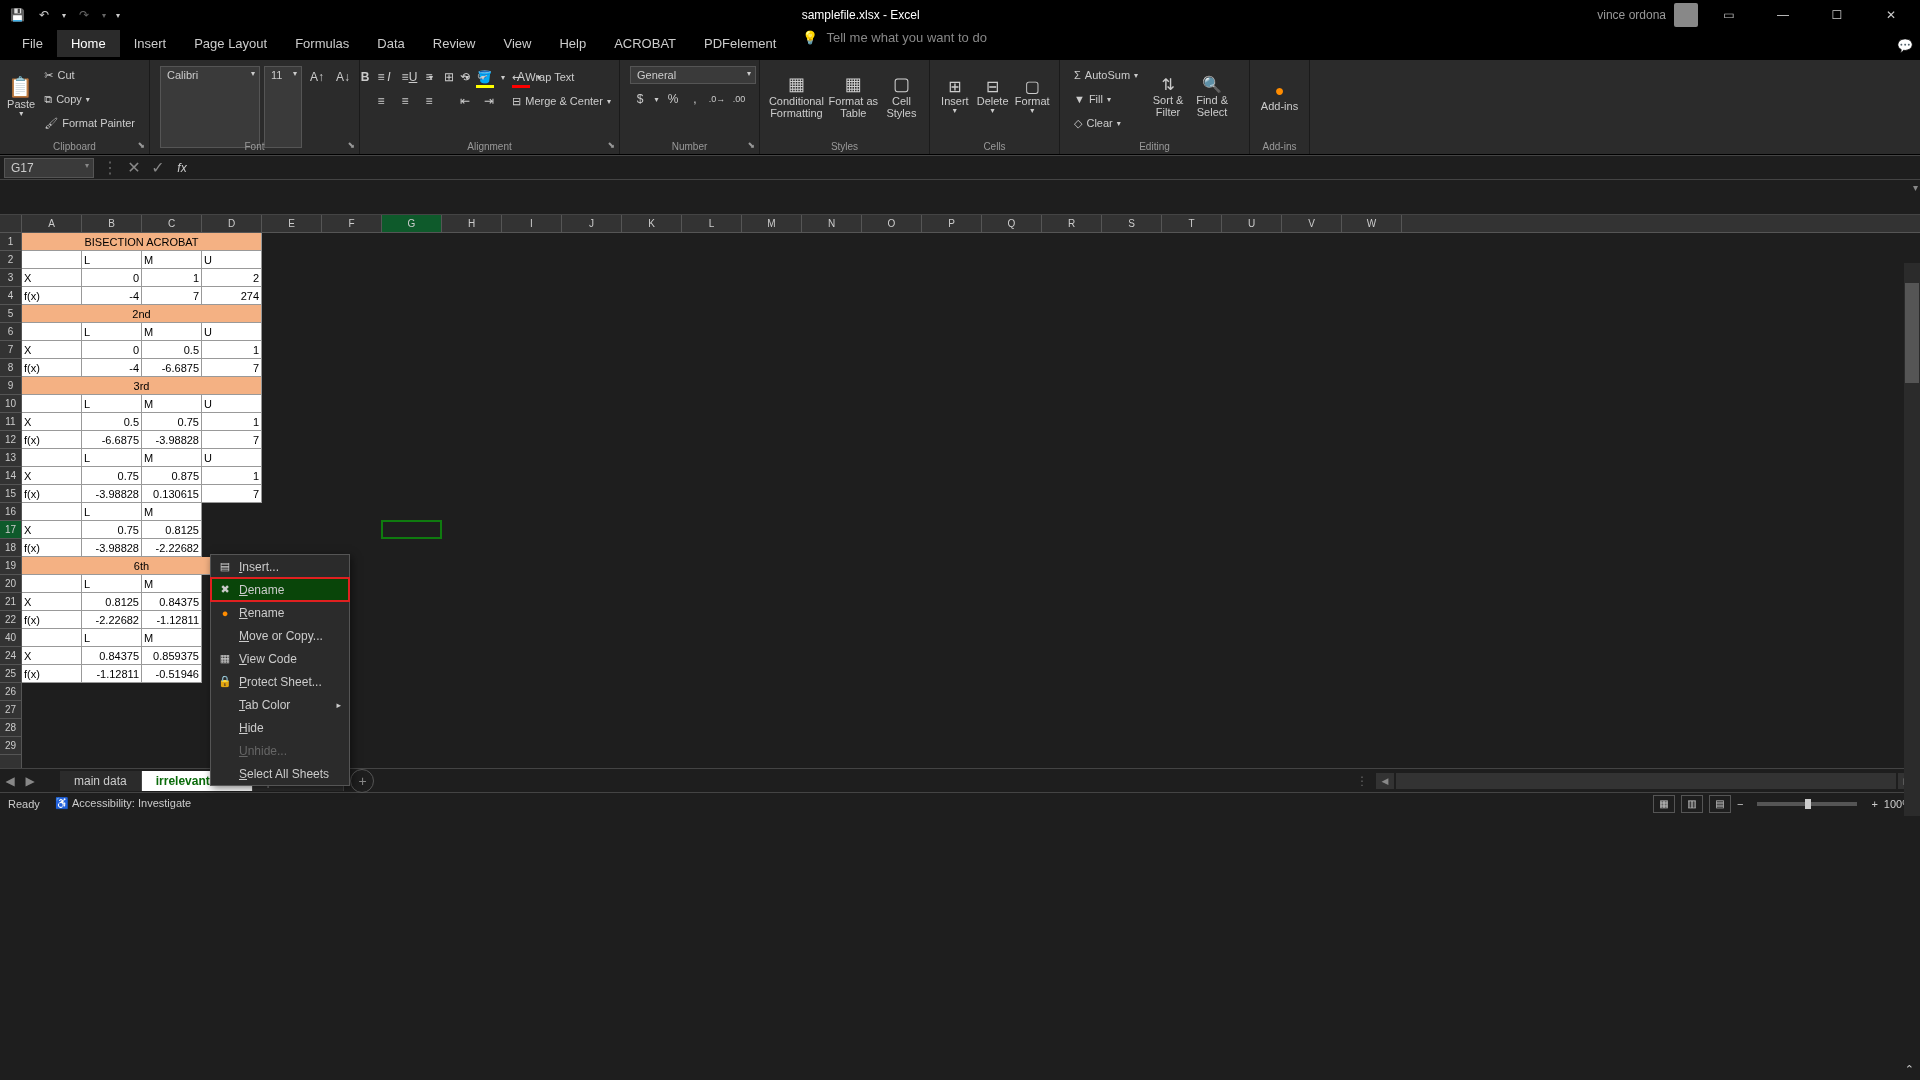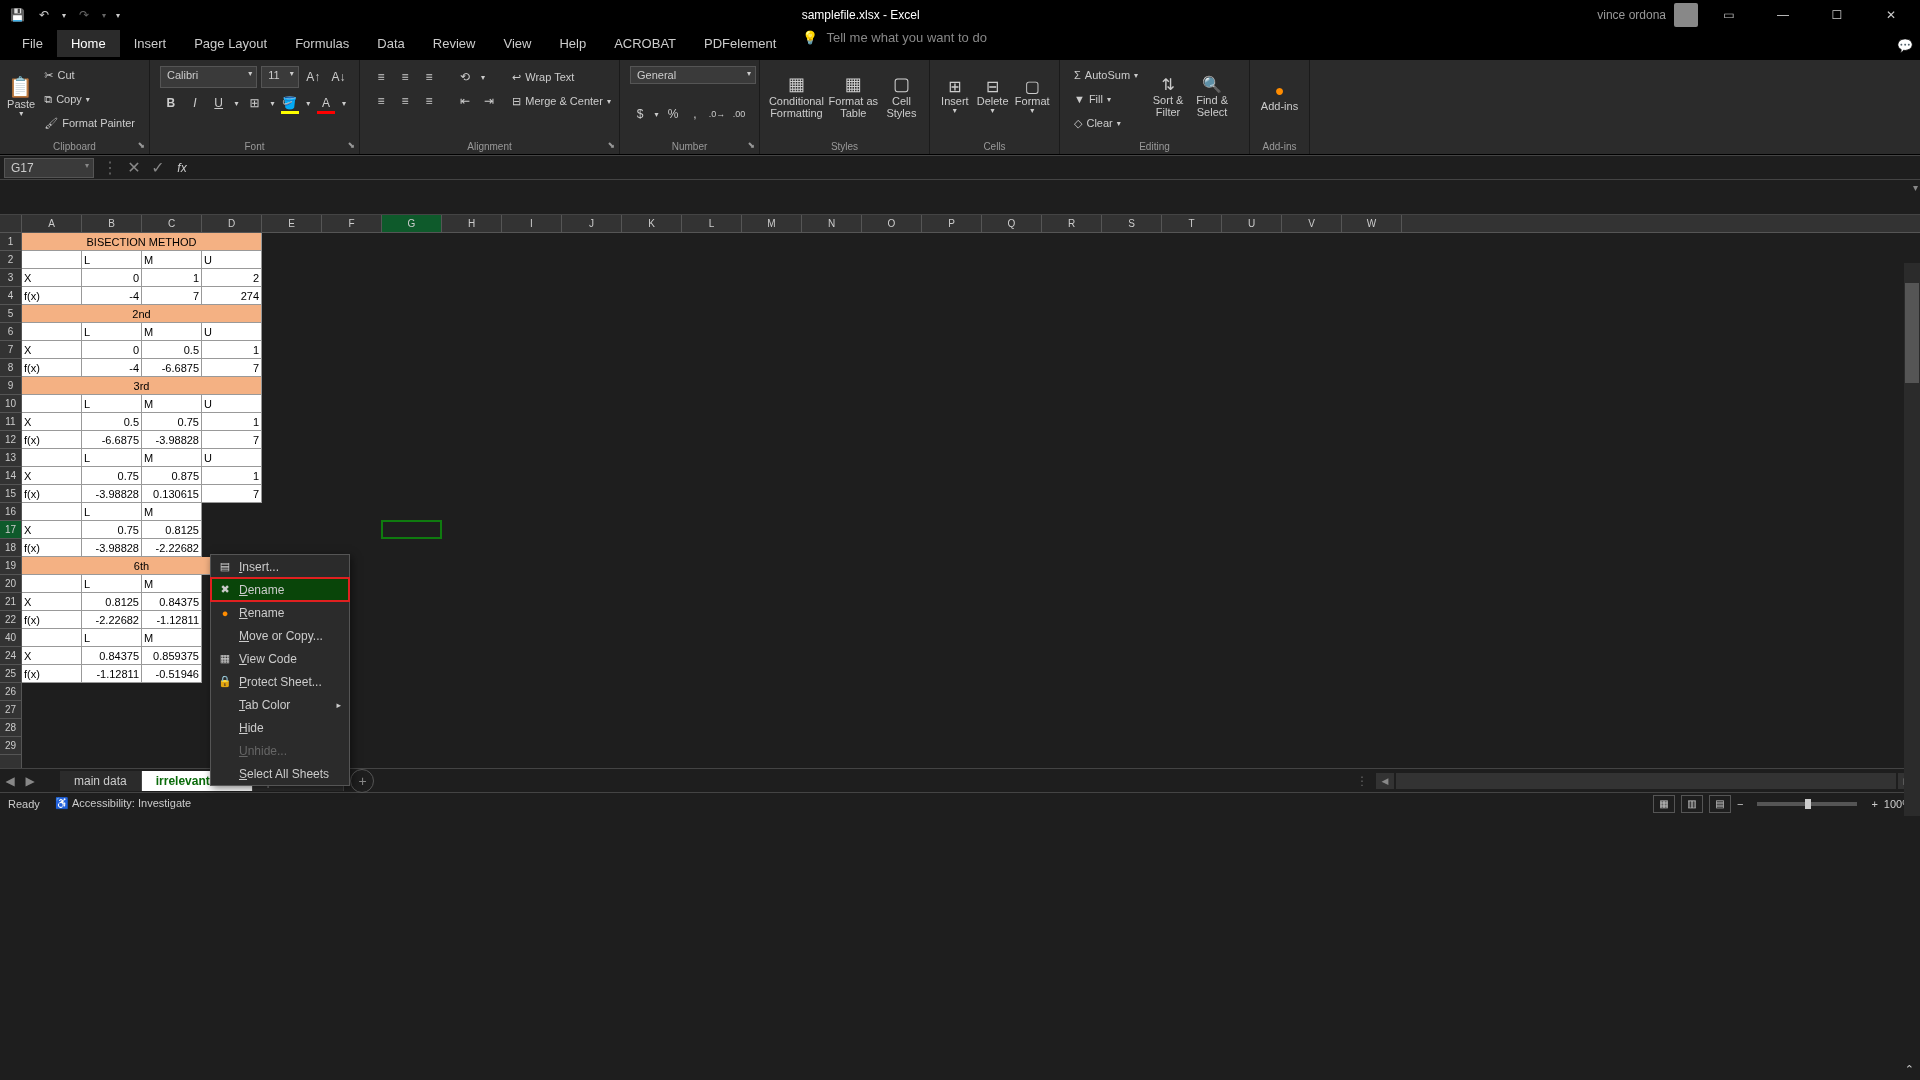--- a/index.html
+++ b/index.html
@@ -144,21 +144,21 @@
             <span>🖌</span>
             <span>Format Painter</span>
           </div>
       </div>
     </div>
     <div class="rgroup-label">Clipboard</div>
     <div class="rgroup-dlg">⬊</div>
   </div>
 
   <div class="rgroup" style="width:210px">
-    <div class="rcontent" style="flex-direction:column;padding:2px 4px">
+    <div class="rcontent" style="flex-direction:row;padding:2px 4px">
       <div class="font-sel">
         <div class="combo" style="width:100px">Calibri</div>
         <div class="combo" style="width:38px">11</div>
         <span class="btn-sq">A↑</span>
         <span class="btn-sq">A↓</span>
       </div>
       <div class="btn-row">
         <span class="btn-sq" style="font-weight:bold">B</span>
         <span class="btn-sq" style="font-style:italic">I</span>
         <span class="btn-sq" style="text-decoration:underline">U</span>
@@ -206,21 +206,21 @@
             <span style="font-size:8px">▾</span>
           </div>
       </div>
     </div>
     <div class="rgroup-label">Alignment</div>
     <div class="rgroup-dlg">⬊</div>
   </div>
 
   <div class="rgroup" style="width:140px">
     <div class="rcontent" style="flex-direction:column;padding:2px 4px">
-      <div class="combo" style="width:126px;margin-bottom:19px">General</div>
+      <div class="combo" style="width:126px;margin-bottom:4px">General</div>
       <div class="btn-row">
         <span class="btn-sq">$</span>
         <span class="btn-sq" style="font-size:8px;width:10px">▾</span>
         <span class="btn-sq">%</span>
         <span class="btn-sq">,</span>
         <span class="btn-sq" style="font-size:9px">.0→</span>
         <span class="btn-sq" style="font-size:9px">.00</span>
       </div>
     </div>
     <div class="rgroup-label">Number</div>
@@ -378,21 +378,21 @@
         <div class="ch">Q</div>
         <div class="ch">R</div>
         <div class="ch">S</div>
         <div class="ch">T</div>
         <div class="ch">U</div>
         <div class="ch">V</div>
         <div class="ch">W</div>
       </div>
     <div class="cells" id="cells">
         <div class="row">
-          <div class="cell or ctr" style="width: 240px;">BISECTION METHOD</div>
+          <div class="cell or ctr" style="width: 240px;">BISECTION ACROBAT</div>
           <div class="cell empty"></div>
           <div class="cell empty"></div>
           <div class="cell empty"></div>
           <div class="cell empty"></div>
           <div class="cell empty"></div>
           <div class="cell empty"></div>
           <div class="cell empty"></div>
           <div class="cell empty"></div>
           <div class="cell empty"></div>
           <div class="cell empty"></div>

